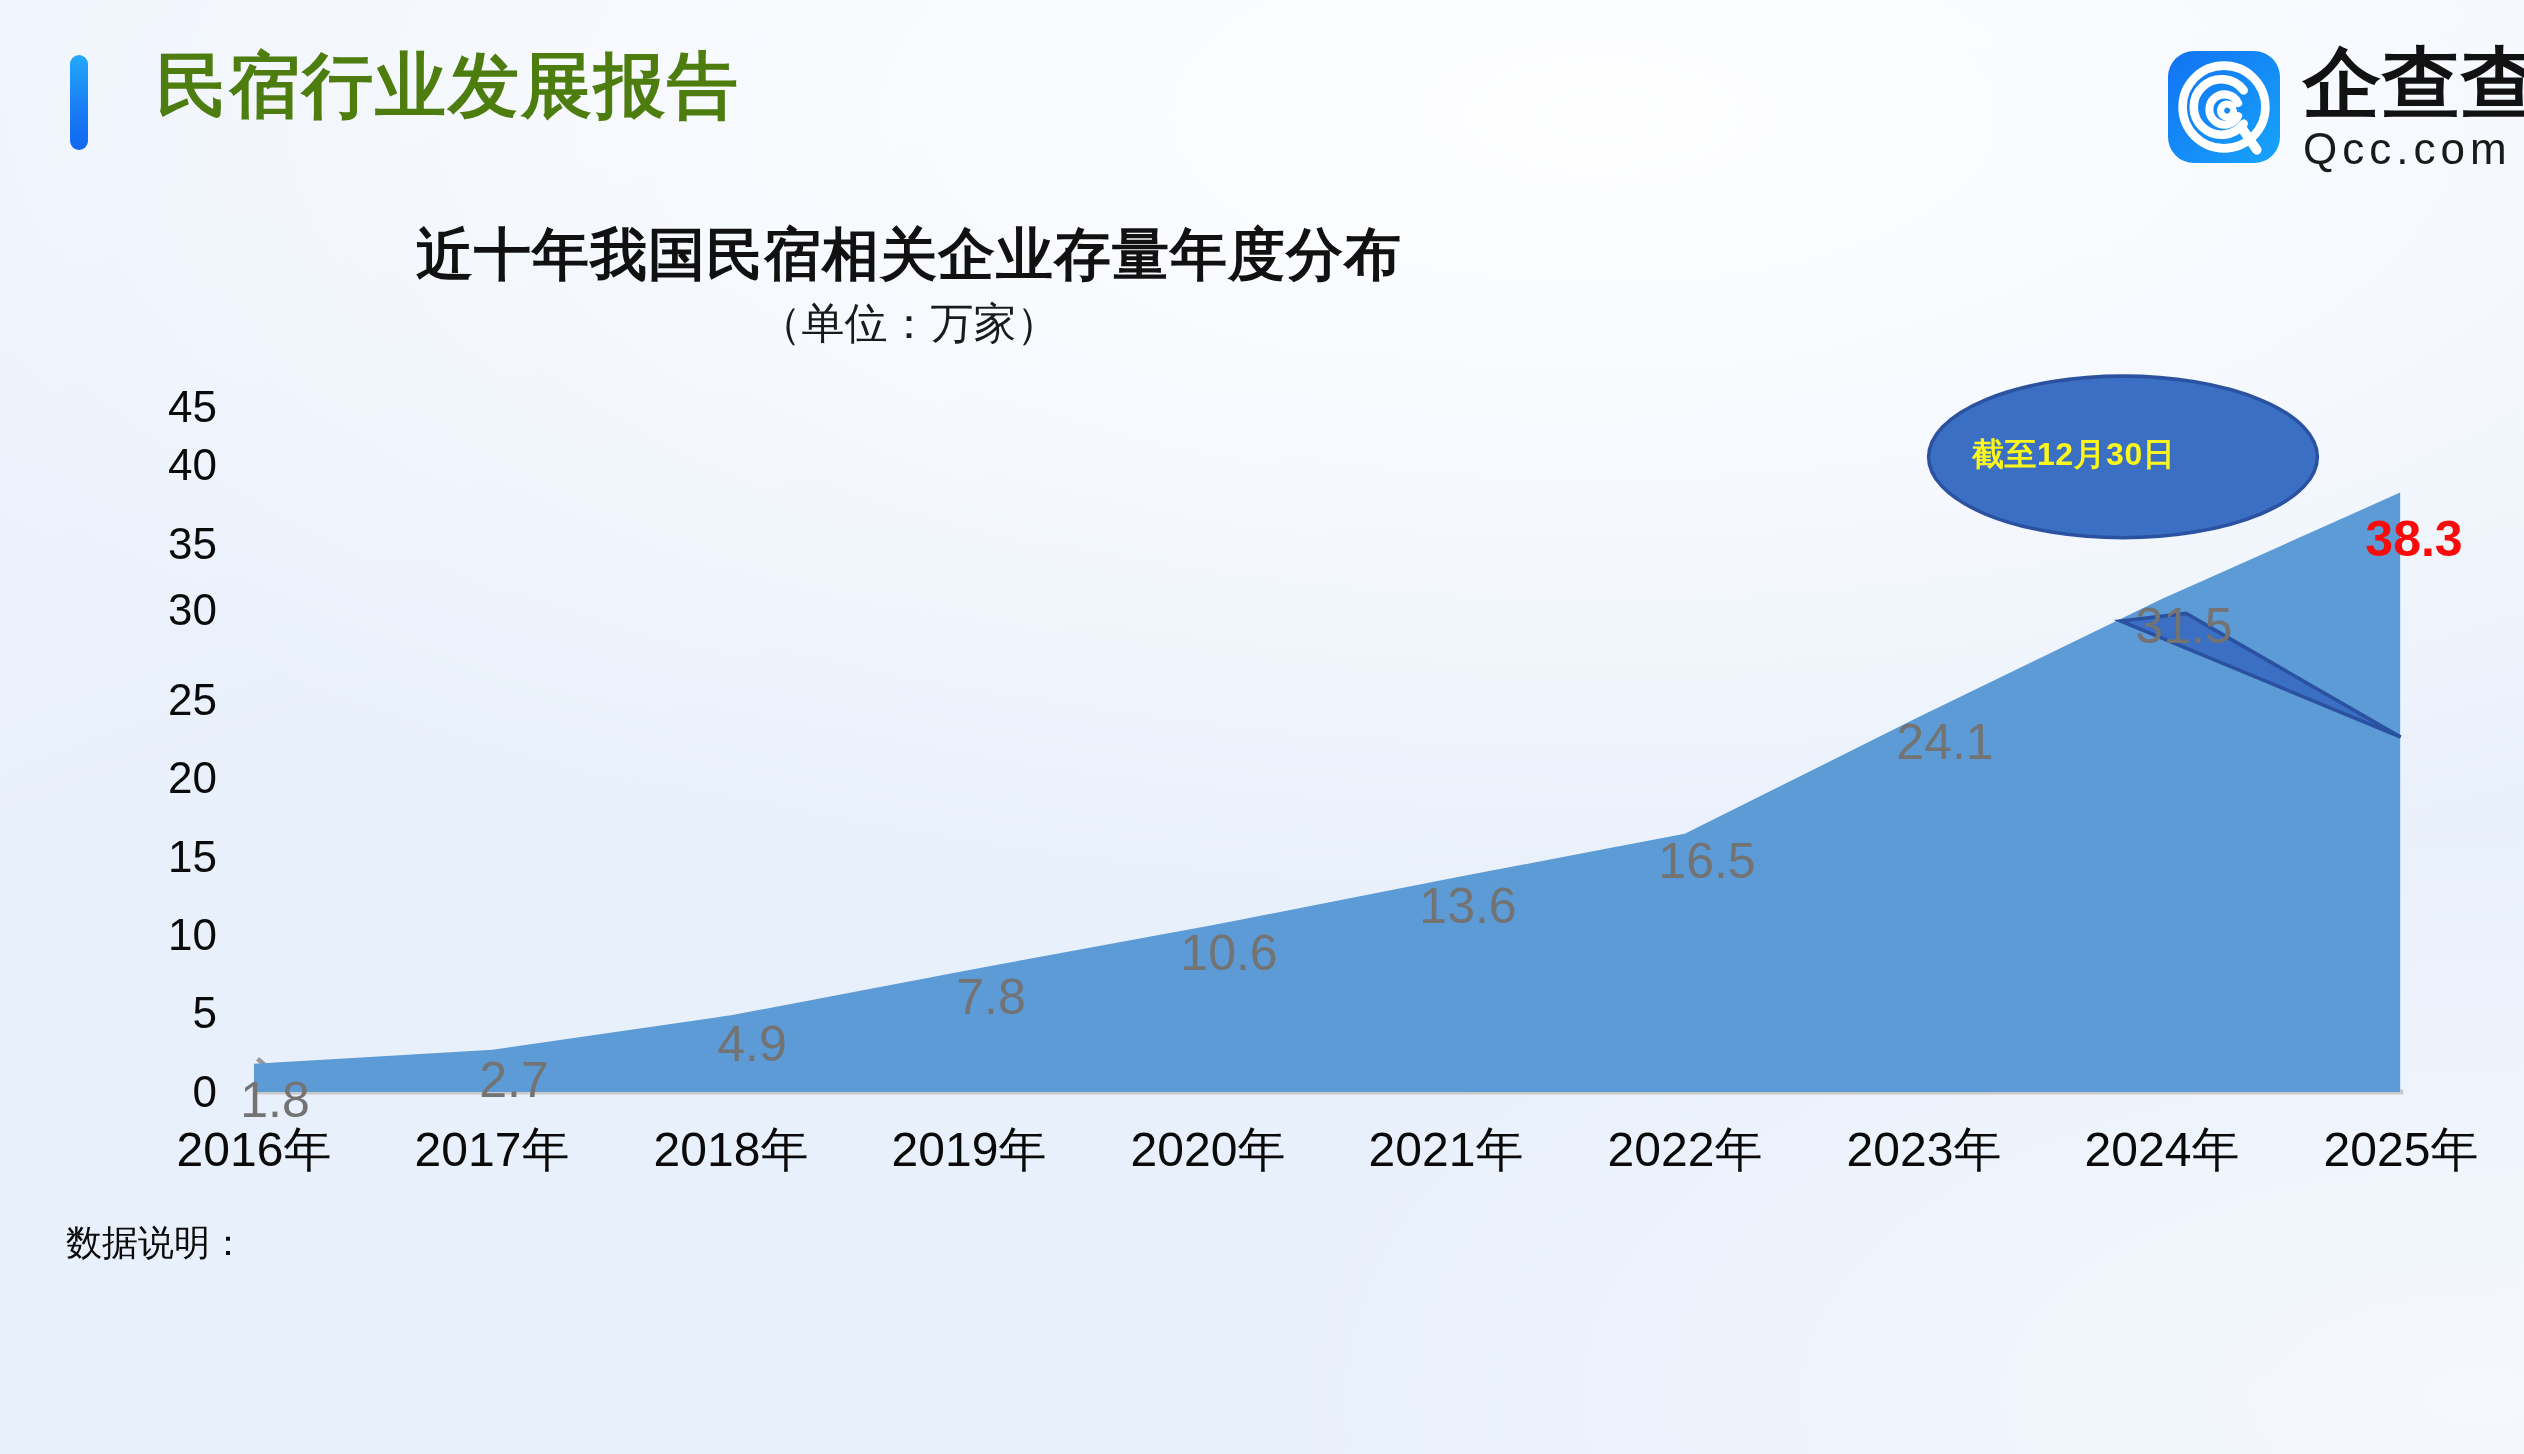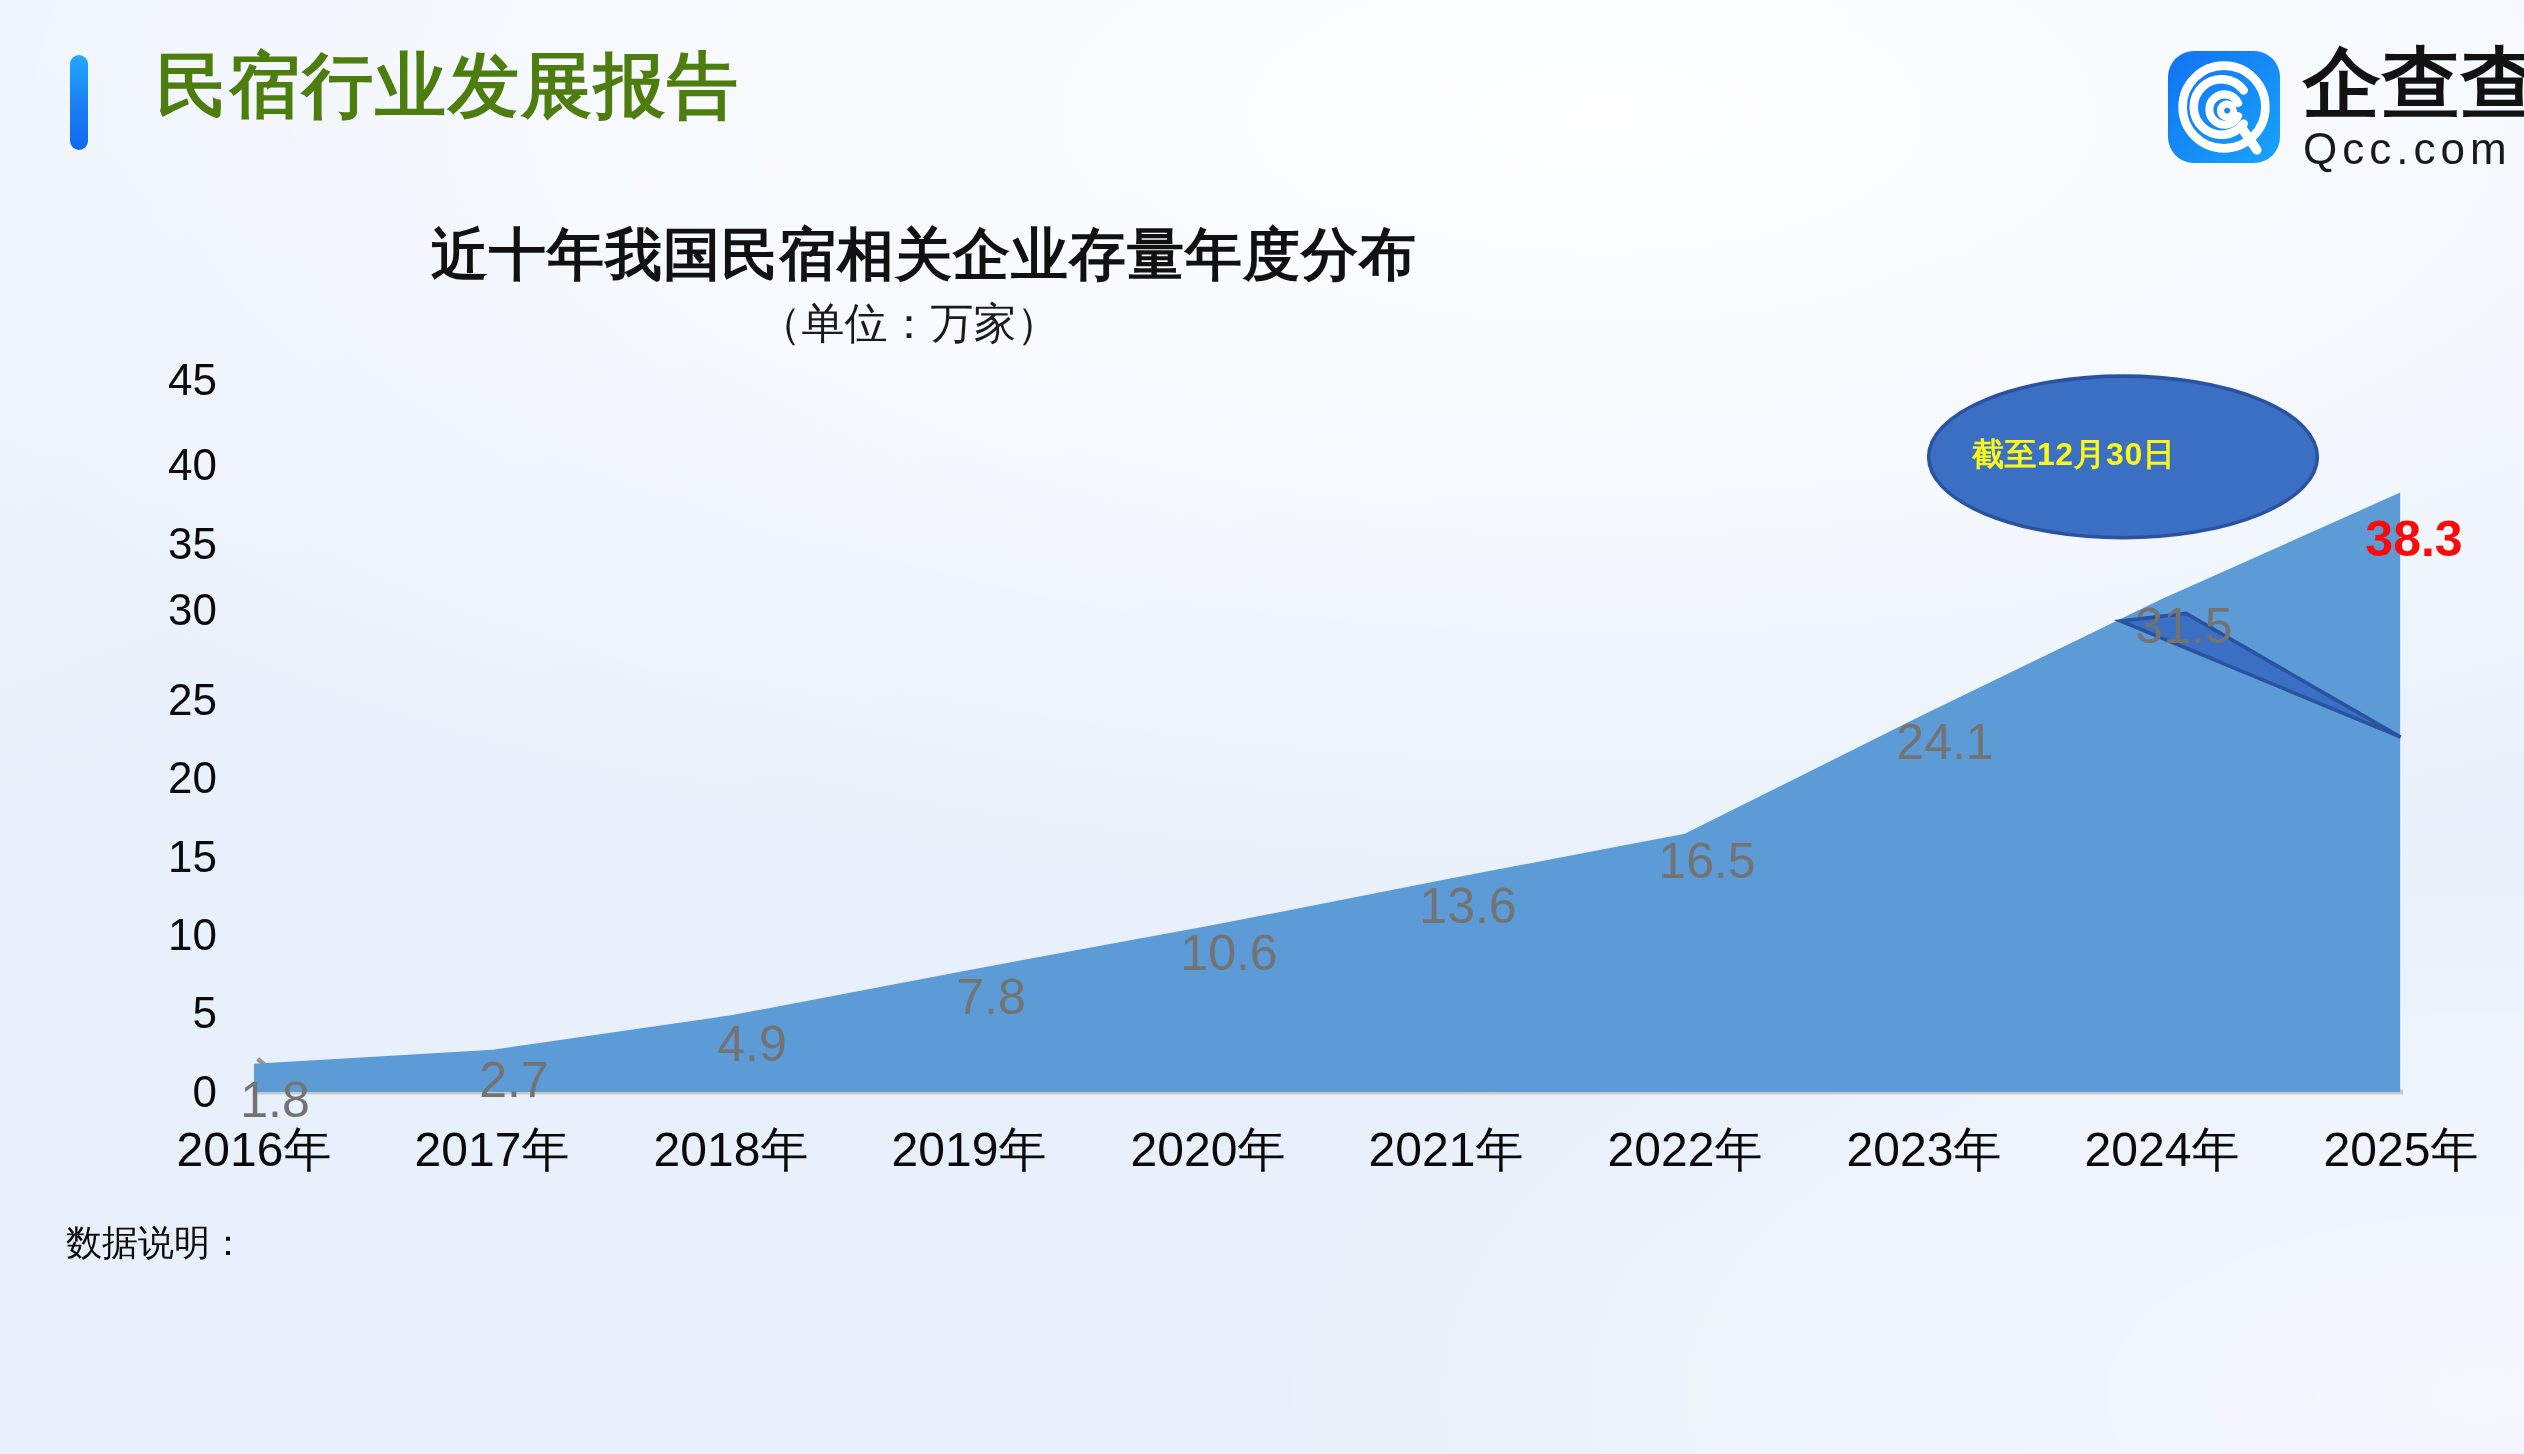--- a/index.html
+++ b/index.html
@@ -46,21 +46,21 @@
   }
   #logo-en {
     font-size:44px; color:#1a1a1a; letter-spacing:5px;
     line-height:1.0; margin-top:3px; white-space:nowrap;
   }
 
   
   #chart-title {
     position:absolute; left:0; top:217px; width:1818px;
     text-align:center; font-size:57px; font-weight:bold; color:#111;
-    letter-spacing:1px; white-space:nowrap;padding-left:15px;
+    letter-spacing:1px; white-space:nowrap;
   }
   #chart-subtitle {
     position:absolute; left:0; top:295px; width:1818px;
     text-align:center; font-size:43px; color:#1a1a1a; white-space:nowrap;
   }
 
   
   #plot { position:absolute; left:0; top:0; width:2585px; height:1454px; }
   #plot svg { display:block; }
 
@@ -133,21 +133,21 @@
     <path id="area-path" fill="#5c9bd5" d="M 503 2163 L 503.0 2107.2 Q 739.2 2093.3 975.3 2079.3 Q 1211.5 2045.2 1447.7 2011.1 Q 1683.8 1966.2 1920.0 1921.2 Q 2156.2 1877.8 2392.3 1834.4 Q 2628.5 1787.9 2864.7 1741.4 Q 3100.8 1696.5 3337.0 1651.5 Q 3573.2 1533.7 3809.3 1415.9 Q 4045.5 1301.2 4281.7 1186.5 Q 4517.8 1081.1 4754.0 975.7 L 4754 2163 Z"></path>
 
     <g id="callout">
       <path id="callout-tail" d="M4200 1230 L4330 1215 L4755 1460 Z" fill="#3a6fc4" stroke="#2b52a0" stroke-width="7"></path>
       <ellipse id="callout-bubble" cx="4205" cy="905" rx="385" ry="160" fill="#3a6fc4" stroke="#2b52a0" stroke-width="7"></ellipse>
     </g>
   </svg>
 </div>
 
 <div id="tick-layer">
-    <div class="ytick" style="left: 96px; top: 358px;">45</div>
+    <div class="ytick" style="left: 96px; top: 385px;">45</div>
     <div class="ytick" style="left: 96px; top: 443px;">40</div>
     <div class="ytick" style="left: 96px; top: 522px;">35</div>
     <div class="ytick" style="left: 96px; top: 588px;">30</div>
     <div class="ytick" style="left: 96px; top: 678px;">25</div>
     <div class="ytick" style="left: 96px; top: 756px;">20</div>
     <div class="ytick" style="left: 96px; top: 835px;">15</div>
     <div class="ytick" style="left: 96px; top: 913px;">10</div>
     <div class="ytick" style="left: 96px; top: 991px;">5</div>
     <div class="ytick" style="left: 96px; top: 1070px;">0</div>
     <div class="xtick" style="width: 222px; left: 143px; top: 1126px;">2016年</div>

